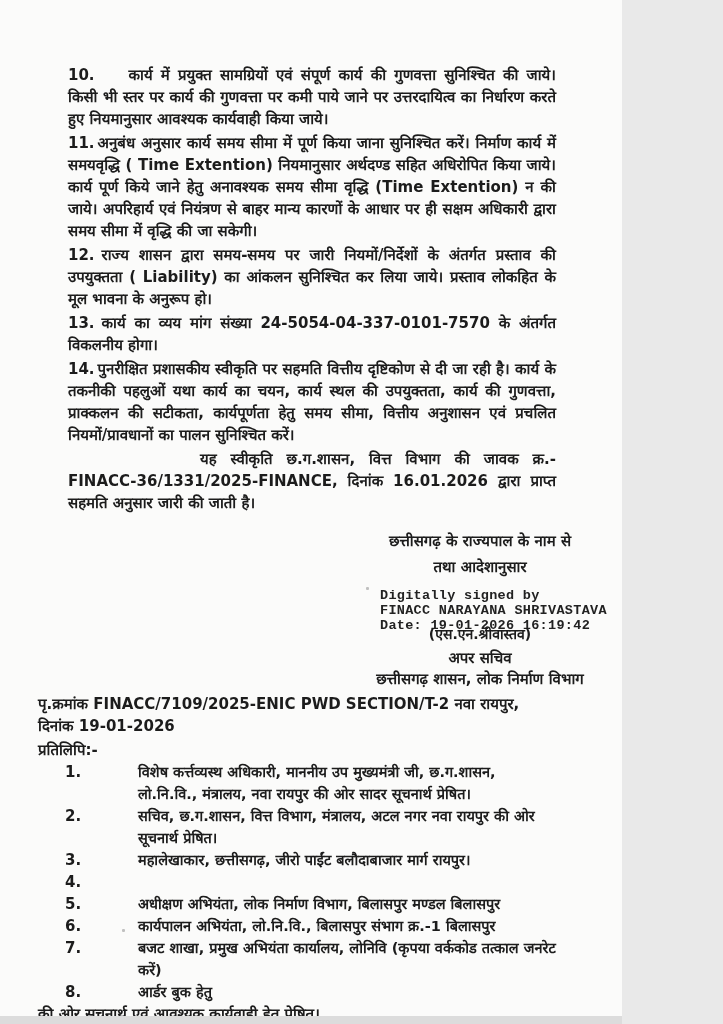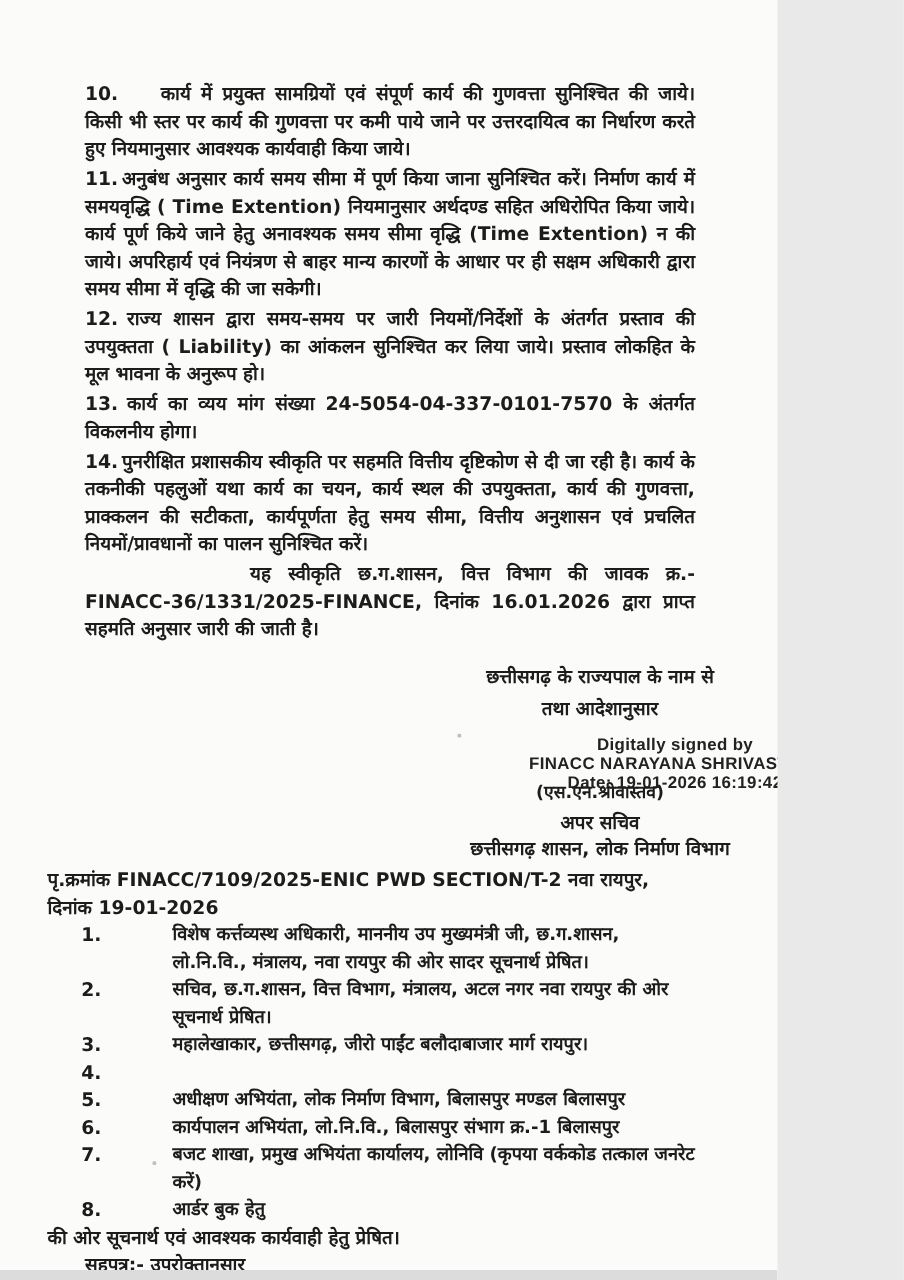--- a/index.html
+++ b/index.html
@@ -43,22 +43,22 @@
     text-align: center;
   }
   .authority {
     margin-top: 14px;
     line-height: 26px;
   }
   .digital-sig {
     margin-top: 8px;
     margin-left: 342px;
     width: 320px;
-    text-align: center;
-    font-family: Liberation Sans, sans-serif;
+    text-align: left;
+    font-family: Liberation Mono, monospace;
     font-size: 13.5px;
     font-weight: bold;
     line-height: 15px;
     letter-spacing: 0.3px;
     color: #222;
   }
   .hindi-name {
     margin-top: -7px;
     font-size: 14px;
     line-height: 16px;
@@ -128,20 +128,21 @@
 
     <div class="center-col hindi-name">(एस.एन.श्रीवास्तव)</div>
 
     <div class="center-col sig-designation">
       <div>अपर सचिव</div>
       <div>छत्तीसगढ़ शासन, लोक निर्माण विभाग</div>
     </div>
 
     <div class="ref-line">पृ.क्रमांक  FINACC/7109/2025-ENIC PWD SECTION/T-2 नवा  रायपुर, दिनांक  19-01-2026</div>
 
+    <div class="copy-label">प्रतिलिपि:-</div>
 
     <div class="copy-row">
         <span class="copy-num">1.</span>
         <span class="copy-text">विशेष कर्त्तव्यस्थ अधिकारी, माननीय उप मुख्यमंत्री जी, छ.ग.शासन, लो.नि.वि., मंत्रालय, नवा रायपुर की ओर सादर सूचनार्थ प्रेषित।</span>
       </div>
     <div class="copy-row">
         <span class="copy-num">2.</span>
         <span class="copy-text">सचिव, छ.ग.शासन, वित्त विभाग, मंत्रालय, अटल नगर नवा रायपुर की ओर सूचनार्थ प्रेषित।</span>
       </div>
     <div class="copy-row">

